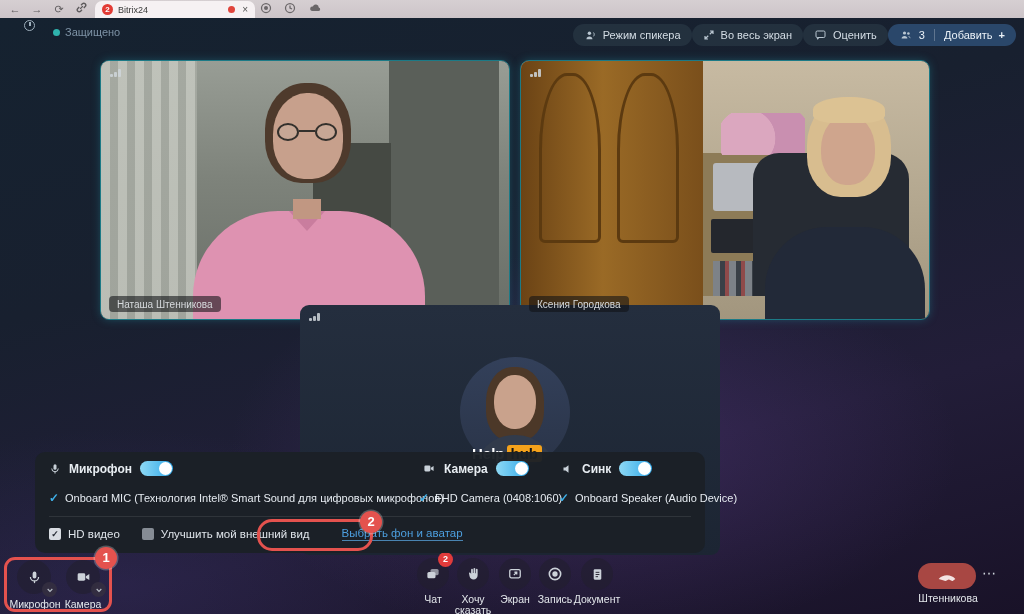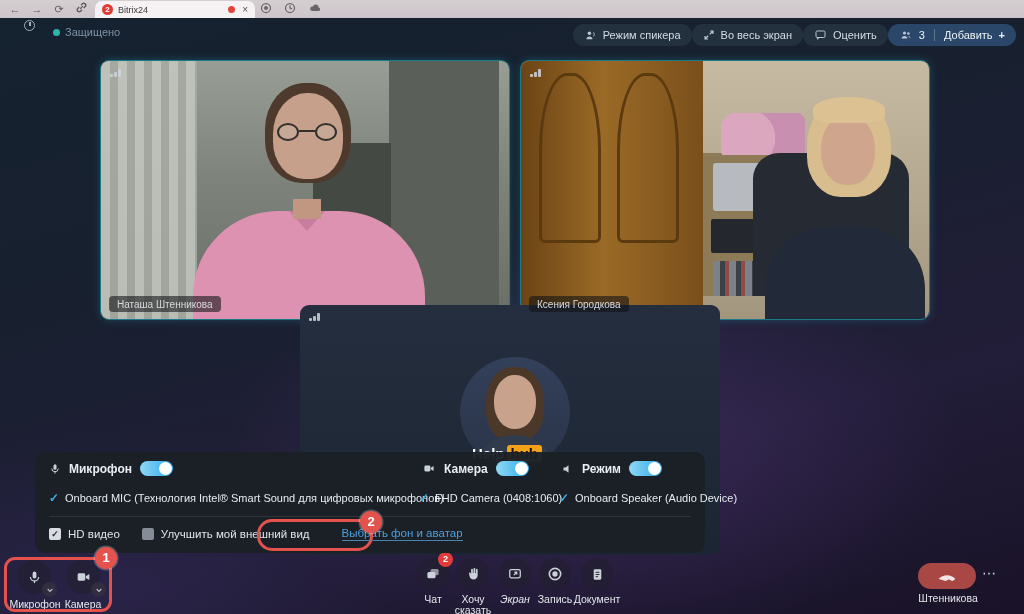--- a/index.html
+++ b/index.html
@@ -280,21 +280,21 @@
             <rect x="2" y="5.5" width="13" height="13" rx="2.5" fill="currentColor"></rect>
             <path d="M16 10.5l6-3.8v10.6l-6-3.8z" fill="currentColor"></path>
           </svg>
         <span>Камера</span>
         <span class="toggle"></span>
       </div>
       <div class="tgl-group" style="left:513px;">
         <svg width="12" height="12" viewBox="0 0 24 24">
             <path d="M3 9v6h4l6 4.5v-15L7 9z" fill="currentColor"></path>
           </svg>
-        <span>Режим</span>
+        <span>Синк</span>
         <span class="toggle"></span>
       </div>
     </div>
 
     <div class="prow2">
       <div class="dev" style="left:0;">
         <span class="chk-mark">✓</span>
         <span>Onboard MIC (Технология Intel® Smart Sound для цифровых микрофонов)</span>
       </div>
       <div class="dev" style="left:370px;">
@@ -360,21 +360,21 @@
       </svg>
   </div>
   <div class="clabel" style="left:447px;top:594px;width:52px;">Хочу сказать</div>
 
   <div class="cbtn" style="left:499px;top:558px;">
     <svg width="16" height="14" viewBox="0 0 24 24" fill="none" stroke="currentColor" stroke-width="2.2">
         <rect x="3" y="4.5" width="18" height="14" rx="2.5"></rect>
         <path d="M10 14l5-5M11 9h4v4"></path>
       </svg>
   </div>
-  <div class="clabel" style="left:491px;top:594px;width:48px;font-style:italic;">Экран</div>
+  <div class="clabel" style="left:491px;top:594px;width:48px;">Экран</div>
 
   <div class="cbtn" style="left:539px;top:558px;">
     <svg width="16" height="16" viewBox="0 0 24 24">
         <circle cx="12" cy="12" r="8.5" fill="none" stroke="currentColor" stroke-width="2.4"></circle>
         <circle cx="12" cy="12" r="4" fill="currentColor"></circle>
       </svg>
   </div>
   <div class="clabel" style="left:529px;top:594px;width:52px;">Запись</div>
 
   <div class="cbtn" style="left:581px;top:558px;">

